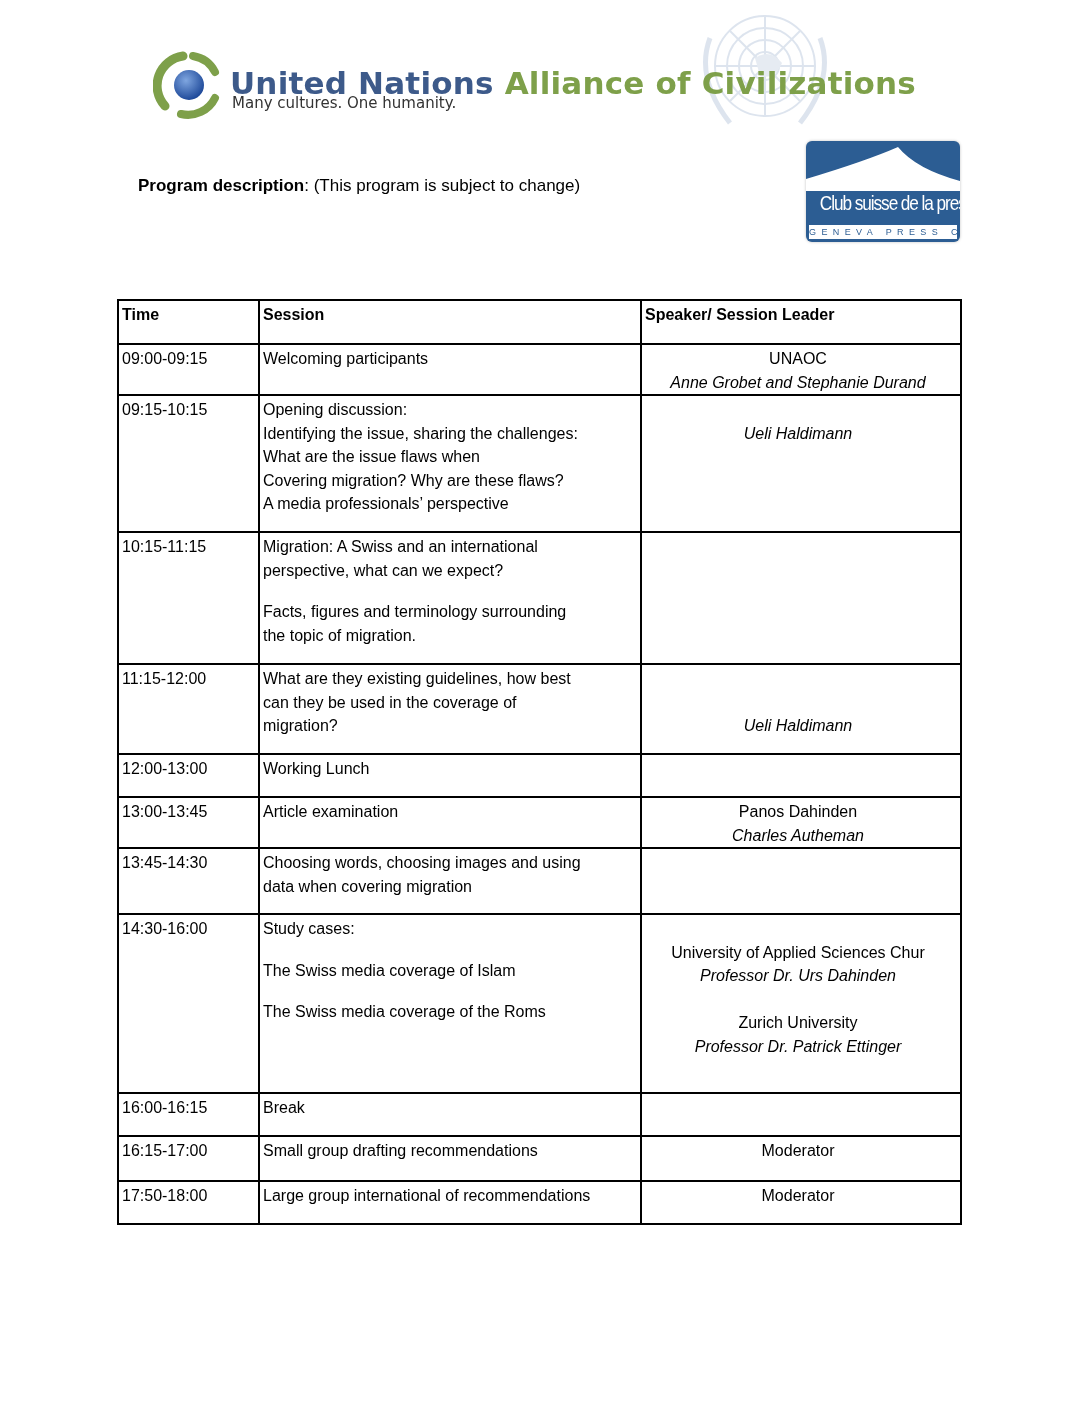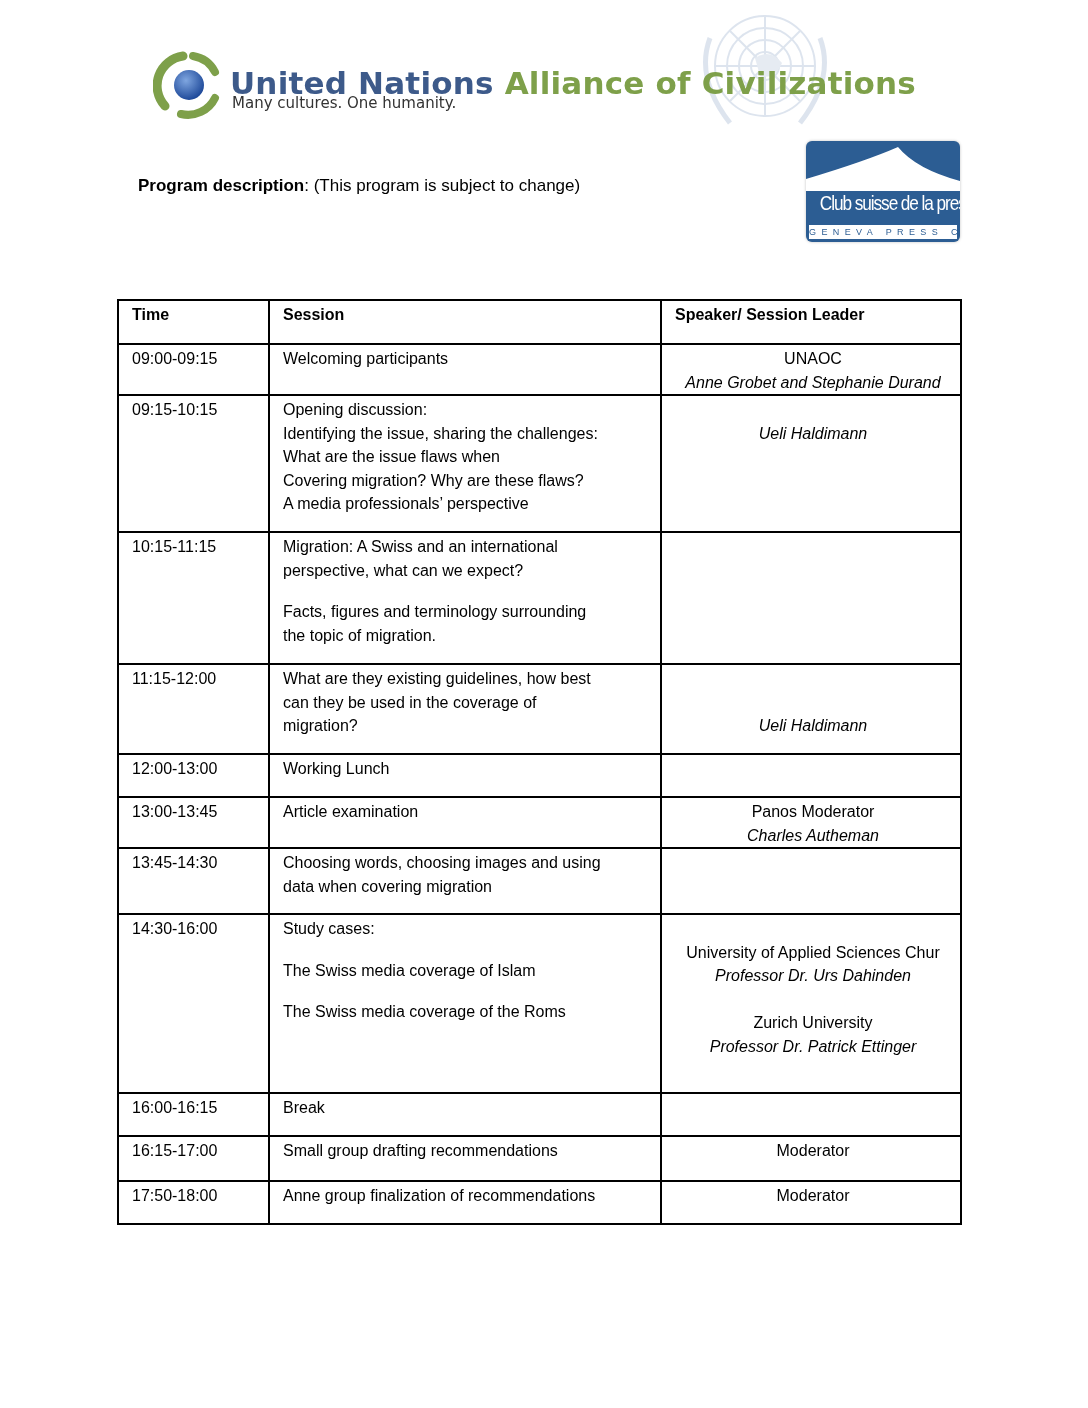--- a/index.html
+++ b/index.html
@@ -30,21 +30,21 @@
                 font-size: 21px; letter-spacing: -1.3px; font-family: "Liberation Sans Narrow", "Liberation Sans", sans-serif;
                 transform: scaleX(0.82); transform-origin: center; white-space: nowrap; }
   .press-sub { position: absolute; left: 3px; right: 3px; bottom: 3px; height: 14px; background: #fff;
                color: #2c5d93; font-size: 9px; letter-spacing: 5.4px; text-align: center; line-height: 14px;
                white-space: nowrap; }
 
   
   table.program { position: absolute; left: 117px; top: 299px; width: 845px;
                   border-collapse: collapse; font-size: 16px; }
   table.program td, table.program th { border: 2px solid #000; vertical-align: top;
-                  padding: 2px 9px 0 13px; line-height: 23.5px; text-align: left; }
+                  padding: 2px 9px 0 3px; line-height: 23.5px; text-align: left; }
   table.program th { font-weight: bold; height: 40px; }
   .col-time { width: 127px; }
   .col-session { width: 368px; }
   .col-speaker { text-align: center !important; }
   table.program th.col-speaker { text-align: left !important; }
   .ital { font-style: italic; display: block; }
   .plain { display: block; }
   .gap { height: 18px; display: block; }
 </style>
 </head>
@@ -161,21 +161,21 @@
         </td>
     <td class="col-speaker"></td>
   </tr>
 
   <tr style="height:49px">
     <td>13:00-13:45</td>
     <td>
           <span class="plain">Article examination</span>
         </td>
     <td class="col-speaker">
-      <span class="plain">Panos Moderator</span>
+      <span class="plain">Panos Dahinden</span>
       <span class="ital">Charles Autheman</span>
     </td>
   </tr>
 
   <tr style="height:66px">
     <td>13:45-14:30</td>
     <td>
       <span class="plain">Choosing words, choosing images  and using</span>
       <span class="plain">data when covering migration</span>
     </td>
@@ -215,20 +215,20 @@
           <span class="plain">Small group drafting recommendations</span>
         </td>
     <td class="col-speaker">
           <span class="plain">Moderator</span>
         </td>
   </tr>
 
   <tr style="height:43px">
     <td>17:50-18:00</td>
     <td>
-          <span class="plain">Anne group finalization of recommendations</span>
+          <span class="plain">Large group international of recommendations</span>
         </td>
     <td class="col-speaker">
           <span class="plain">Moderator</span>
         </td>
   </tr>
 </tbody>
   </table>
 
 </body></html>

